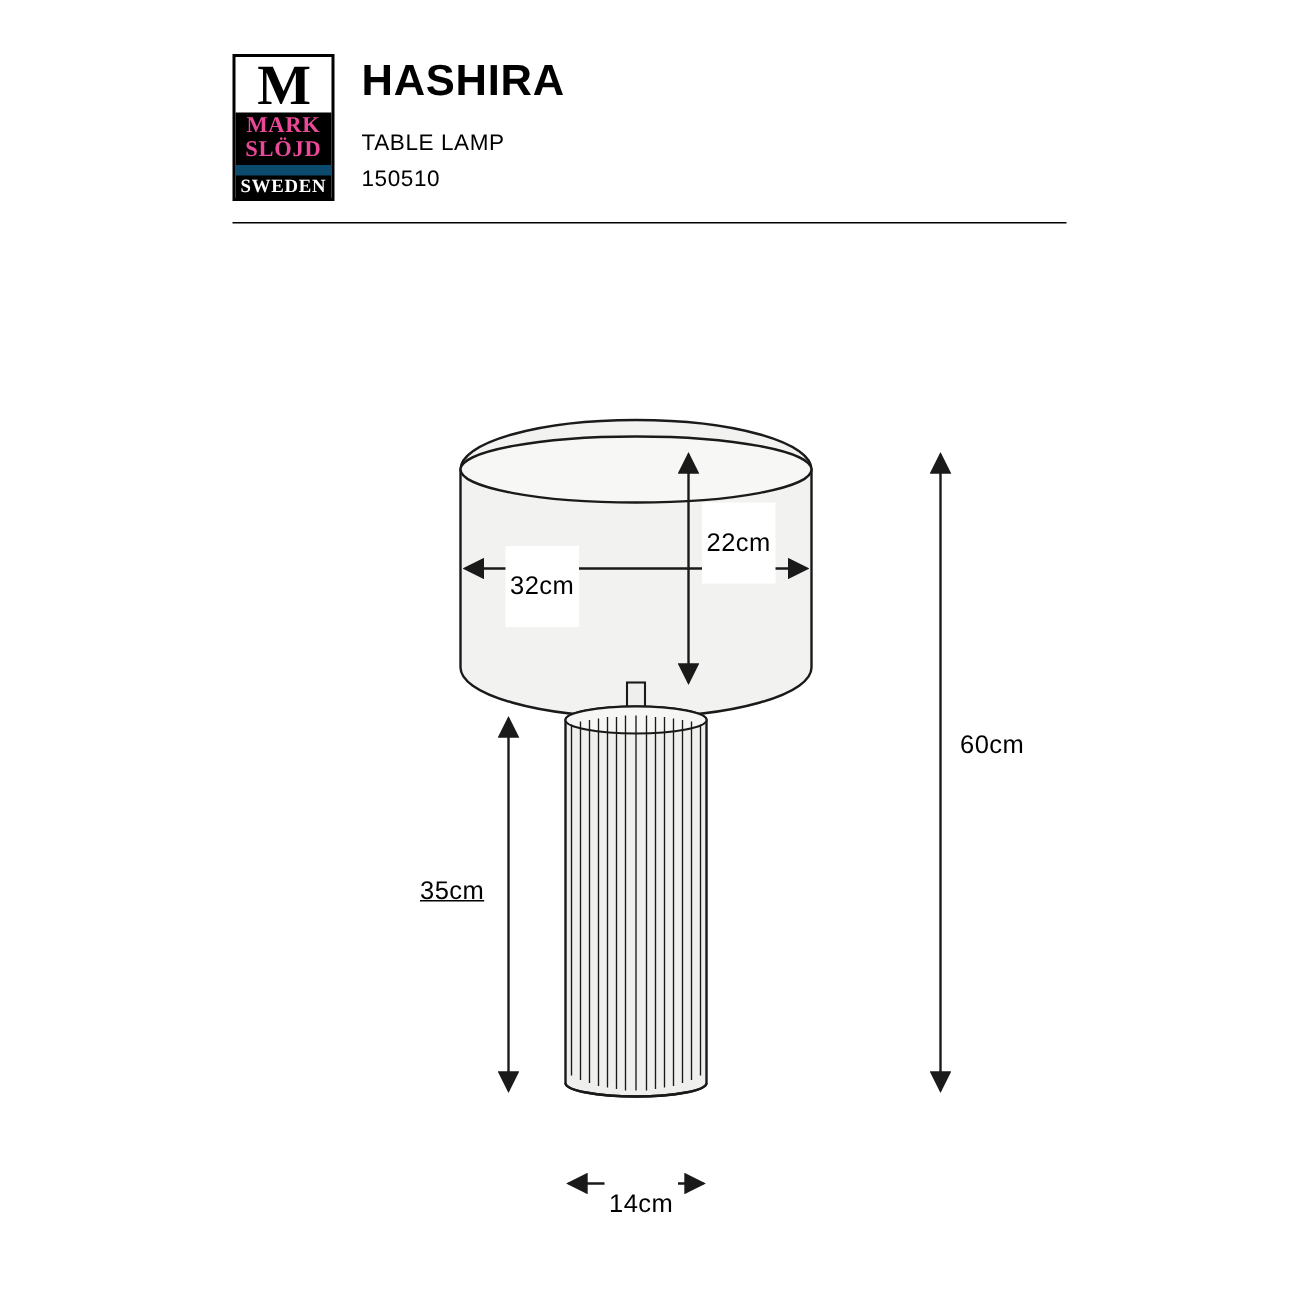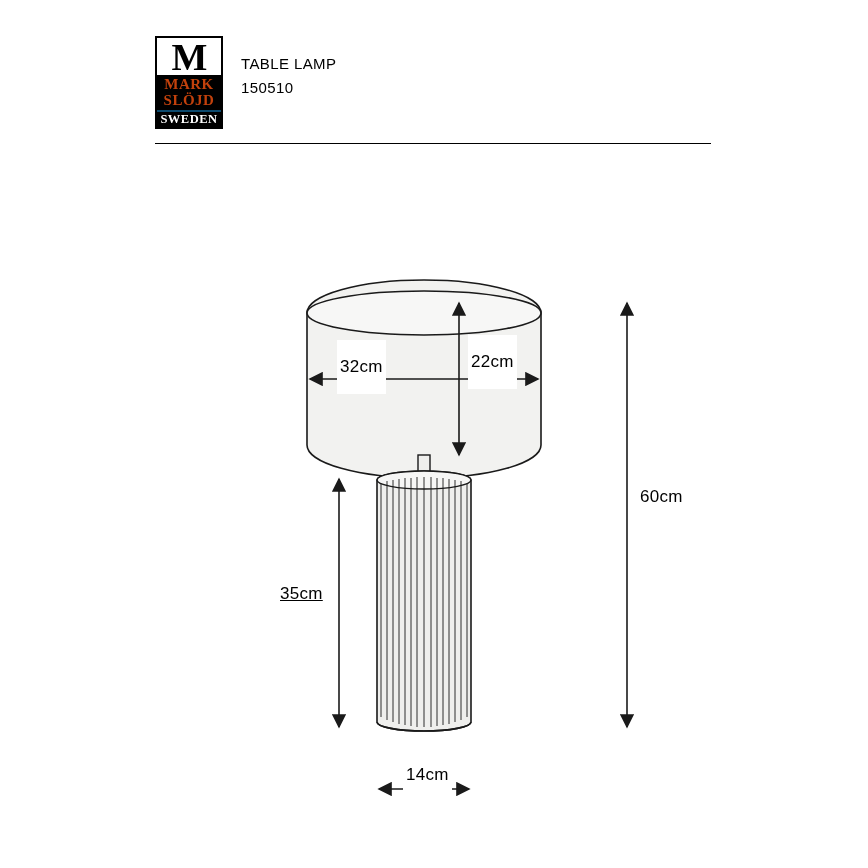--- a/index.html
+++ b/index.html
@@ -40,39 +40,39 @@
   }
   .logo-m {
     font-family: "Liberation Serif", serif;
     font-weight: bold;
     font-size: 38px;
     line-height: 34px;
     letter-spacing: -1px;
   }
   .logo-band {
     background: #000;
-    color: #c2410c;
+    color: #ec4899;
     font-family: "Liberation Serif", serif;
     font-weight: bold;
     font-size: 15px;
     line-height: 16px;
     letter-spacing: 0.5px;
     padding: 1px 0 2px 0;
     margin-top: 1px;
   }
   .logo-band div { white-space: nowrap; }
   .logo-sweden {
     background: #000;
     color: #fff;
     font-family: "Liberation Serif", serif;
     font-weight: bold;
     font-size: 12.5px;
     line-height: 15px;
     letter-spacing: 0.5px;
-    border-top: 2px solid #0c4a6e;
+    border-top: 7px solid #0c4a6e;
   }
   .titles { padding-top: 2px; }
   .title {
     font-size: 29px;
     font-weight: bold;
     letter-spacing: 0.5px;
     line-height: 32px;
     margin: 0 0 8px 0;
   }
   .subtitle {
@@ -116,20 +116,21 @@
   <div class="header-inner">
     <div class="logo">
       <div class="logo-m">M</div>
       <div class="logo-band">
         <div>MARK</div>
         <div>SLÖJD</div>
       </div>
       <div class="logo-sweden">SWEDEN</div>
     </div>
     <div class="titles">
+      <h1 class="title">HASHIRA</h1>
       <p class="subtitle">TABLE LAMP</p>
       <p class="artno">150510</p>
     </div>
   </div>
   <div class="header-rule"></div>
 </div>
 
 <div class="drawing">
   <svg width="868" height="868" viewBox="0 0 868 868">
     <defs>
@@ -181,18 +182,18 @@
 
       <line x1="339" y1="479" x2="339" y2="727" marker-start="url(#arrStart)" marker-end="url(#arrEnd)"></line>
 
       <line x1="627" y1="303" x2="627" y2="727" marker-start="url(#arrStart)" marker-end="url(#arrEnd)"></line>
 
       <line x1="379" y1="789" x2="469" y2="789" marker-start="url(#arrStart)" marker-end="url(#arrEnd)"></line>
     </g>
   </svg>
 
   
-  <div class="dim-label" style="left:337px; top:340px;">32cm</div>
+  <div class="dim-label" style="left:337px; top:364px;">32cm</div>
   <div class="dim-label" style="left:468px; top:335px;">22cm</div>
   <div class="dim-label" style="left:277px; top:567px;text-decoration:underline;">35cm</div>
   <div class="dim-label" style="left:637px; top:470px;">60cm</div>
-  <div class="dim-label" style="left:403px; top:748px;">14cm</div>
+  <div class="dim-label" style="left:403px; top:776px;">14cm</div>
 </div>
 
 </body></html>

